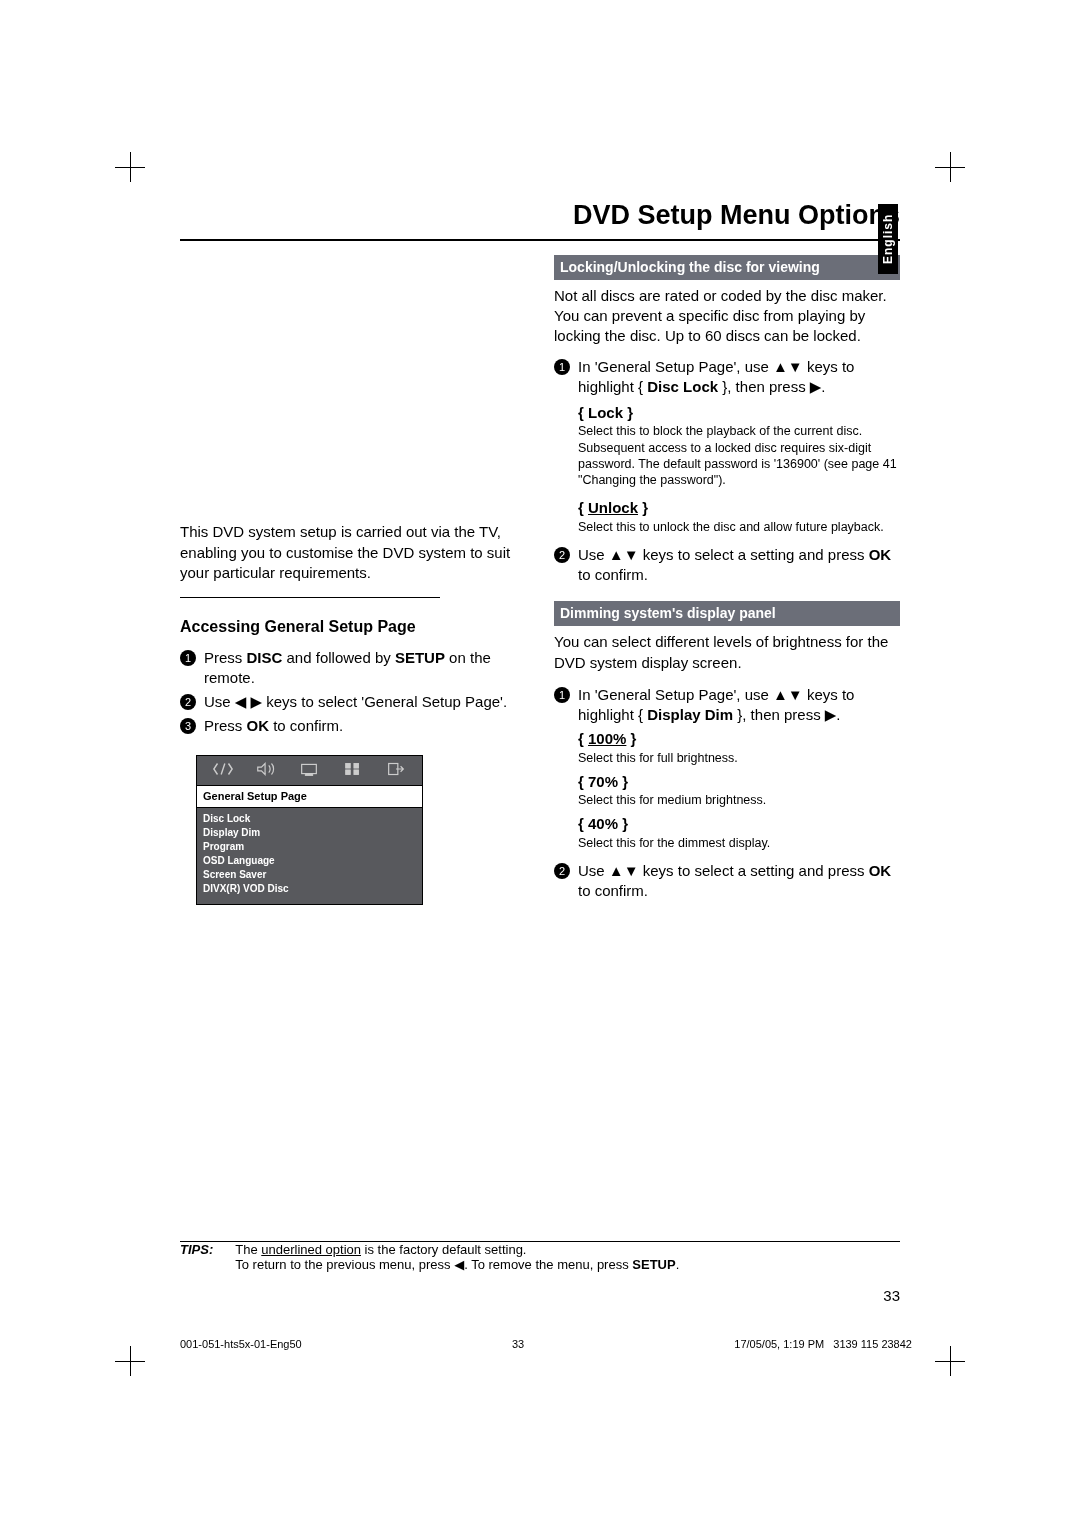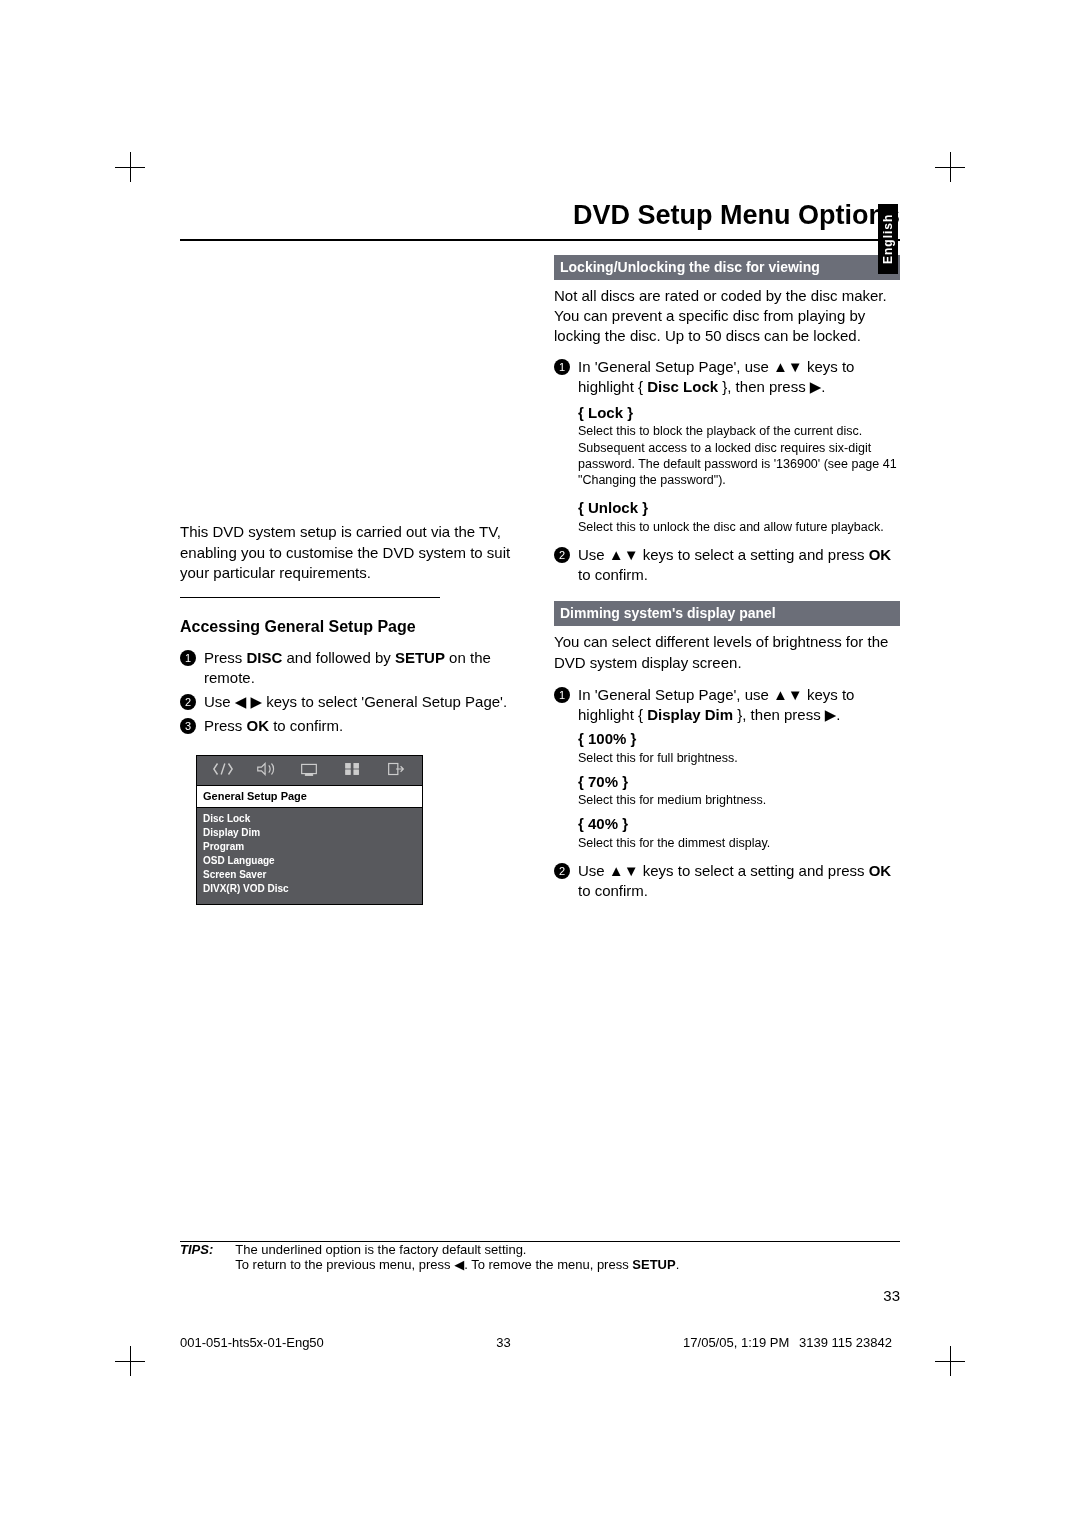--- a/index.html
+++ b/index.html
@@ -90,21 +90,21 @@
     color: #fff;
     border-radius: 50%;
     font-size: 11px;
     line-height: 16px;
     text-align: center;
     flex-shrink: 0;
     margin-top: 2px;
   }
   .step-body { flex: 1; }
   .bold { font-weight: bold; }
-  .under { }
+  .under { text-decoration: underline; }
 
   .menu-box {
     margin: 18px 0 0 16px;
     width: 225px;
     background: #14b8a6;
     border: 1px solid #000;
     font-size: 11px;
     color: #fff;
   }
   .menu-tabs {
@@ -174,23 +174,23 @@
   .page-num {
     position: absolute;
     bottom: 24px;
     right: 0;
     font-size: 15px;
   }
 
   .footer {
     position: absolute;
     left: 180px;
-    right: 188px;
+    right: 168px;
     bottom: 178px;
-    font-size: 13px;
+    font-size: 11px;
     display: flex;
     justify-content: space-between;
   }
 </style>
 </head>
 <body>
 
 <div class="crop-mark crop-tl"></div>
 <div class="crop-mark crop-tr"></div>
 <div class="crop-mark crop-bl"></div>
@@ -258,21 +258,21 @@
           <div>Program</div>
           <div>OSD Language</div>
           <div>Screen Saver</div>
           <div>DIVX(R) VOD Disc</div>
         </div>
       </div>
     </div>
 
     <div class="col">
       <div class="subhead">Locking/Unlocking the disc for viewing</div>
-      <div>Not all discs are rated or coded by the disc maker. You can prevent a specific disc from playing by locking the disc. Up to 50 discs can be locked.</div>
+      <div>Not all discs are rated or coded by the disc maker. You can prevent a specific disc from playing by locking the disc. Up to 60 discs can be locked.</div>
 
       <div class="step" style="margin-top:10px;">
         <span class="step-num">1</span>
         <span class="step-body">
           <span>In 'General Setup Page', use ▲▼ keys to highlight { </span><span class="bold">Disc Lock</span><span> }, then press ▶.</span>
         </span>
       </div>
 
       <div style="margin-left:24px; margin-top:6px;">
         <div class="opt-label">{ Lock }</div>

